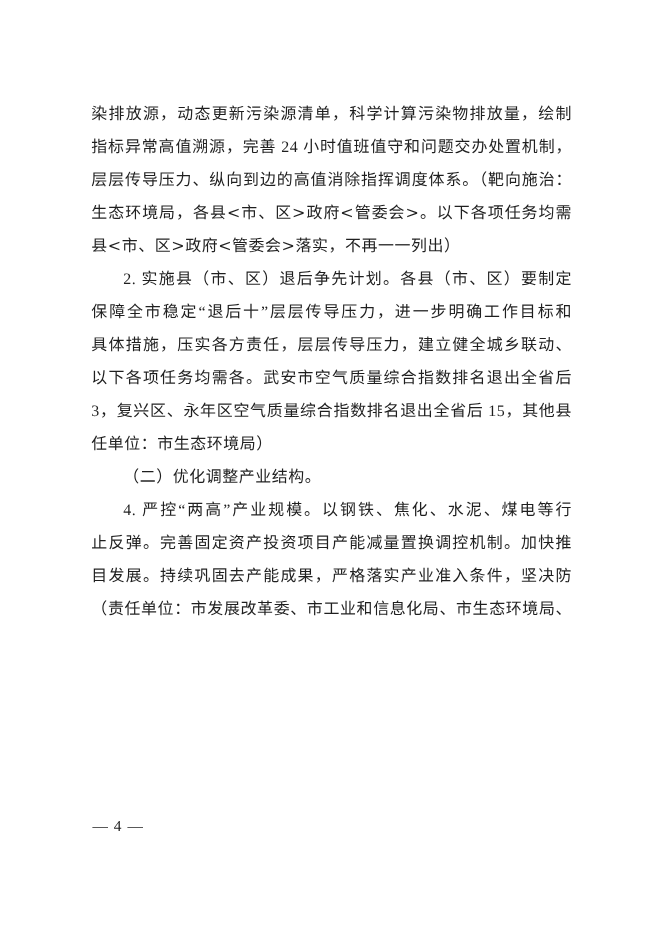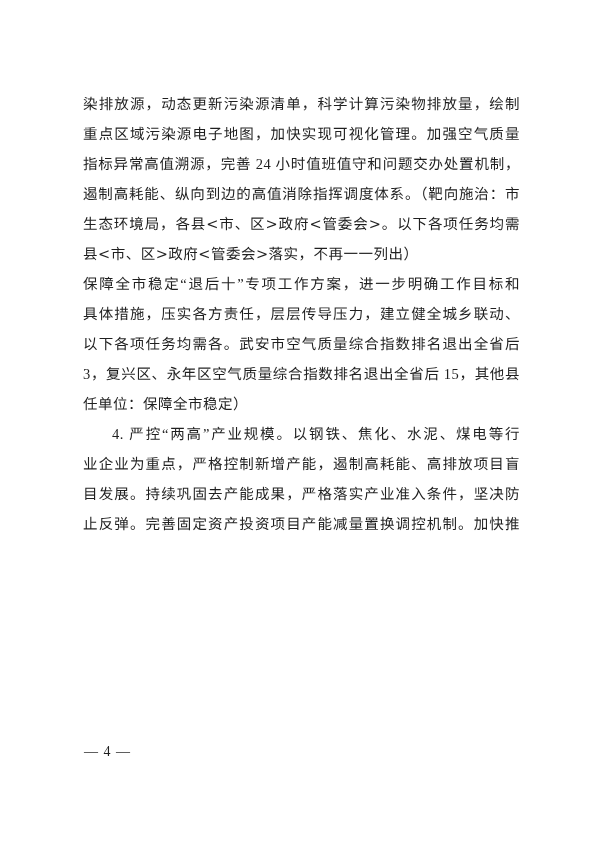--- a/index.html
+++ b/index.html
@@ -56,29 +56,30 @@
     letter-spacing: 1px;
     color: #1f1f1f;
   }
 </style>
 </head>
 <body>
 
 <div class="page">
   <div class="text-block" id="text-block">
       <div class="line full"><span class="seg fangsong">染排放源，动态更新污染源清单，科学计算污染物排放量，绘制</span></div>
-      <div class="line full"><span class="seg fangsong">重点区域污染源电子地图，加快实现可视化管理。加强空气质量</span></div>
       <div class="line full"><span class="seg fangsong">指标异常高值溯源，完善 24 小时值班值守和问题交办处置机制，</span></div>
-      <div class="line full"><span class="seg fangsong">遏制高耗能、纵向到边的高值消除指挥调度体系。</span><span class="seg kai">（靶向施治：市</span></div>
+      <div class="line full"><span class="seg fangsong">层层传导压力、纵向到边的高值消除指挥调度体系。</span><span class="seg kai">（靶向施治：市</span></div>
       <div class="line full"><span class="seg kai">生态环境局，各县&lt;市、区&gt;政府&lt;管委会&gt;。以下各项任务均需各</span></div>
       <div class="line"><span class="seg kai">县&lt;市、区&gt;政府&lt;管委会&gt;落实，不再一一列出）</span></div>
-      <div class="line full"><span class="seg fangsong">保障全市稳定“退后十”专项工作方案，进一步明确工作目标和</span></div>
+      <div class="line full indent"><span class="seg fangsong">2. 实施县（市、区）退后争先计划。各县（市、区）要制定</span></div>
+      <div class="line full"><span class="seg fangsong">保障全市稳定“退后十”层层传导压力，进一步明确工作目标和</span></div>
       <div class="line full"><span class="seg fangsong">具体措施，压实各方责任，层层传导压力，建立健全城乡联动、</span></div>
       <div class="line full"><span class="seg fangsong">以下各项任务均需各。武安市空气质量综合指数排名退出全省后</span></div>
       <div class="line full"><span class="seg fangsong">3，复兴区、永年区空气质量综合指数排名退出全省后 15，其他县</span></div>
-      <div class="line"><span class="seg kai">任单位：保障全市稳定）</span></div>
+      <div class="line"><span class="seg kai">任单位：市生态环境局）</span></div>
+      <div class="line indent"><span class="seg kai">（二）优化调整产业结构。</span></div>
       <div class="line full indent"><span class="seg fangsong">4. 严控“两高”产业规模。以钢铁、焦化、水泥、煤电等行</span></div>
-      <div class="line full"><span class="seg fangsong">业企业为重点，严格控制新增产能，遏制高耗能、高排放项目盲</span></div>
+      <div class="line full"><span class="seg fangsong">止反弹。完善固定资产投资项目产能减量置换调控机制。加快推</span></div>
       <div class="line full"><span class="seg fangsong">目发展。持续巩固去产能成果，严格落实产业准入条件，坚决防</span></div>
-      <div class="line full"><span class="seg fangsong">止反弹。完善固定资产投资项目产能减量置换调控机制。加快推</span></div>
+      <div class="line full"><span class="seg kai">（责任单位：市发展改革委、市工业和信息化局、市生态环境局、</span></div>
     </div>
   <div class="page-number">— 4 —</div>
 </div>
 
 </body></html>

